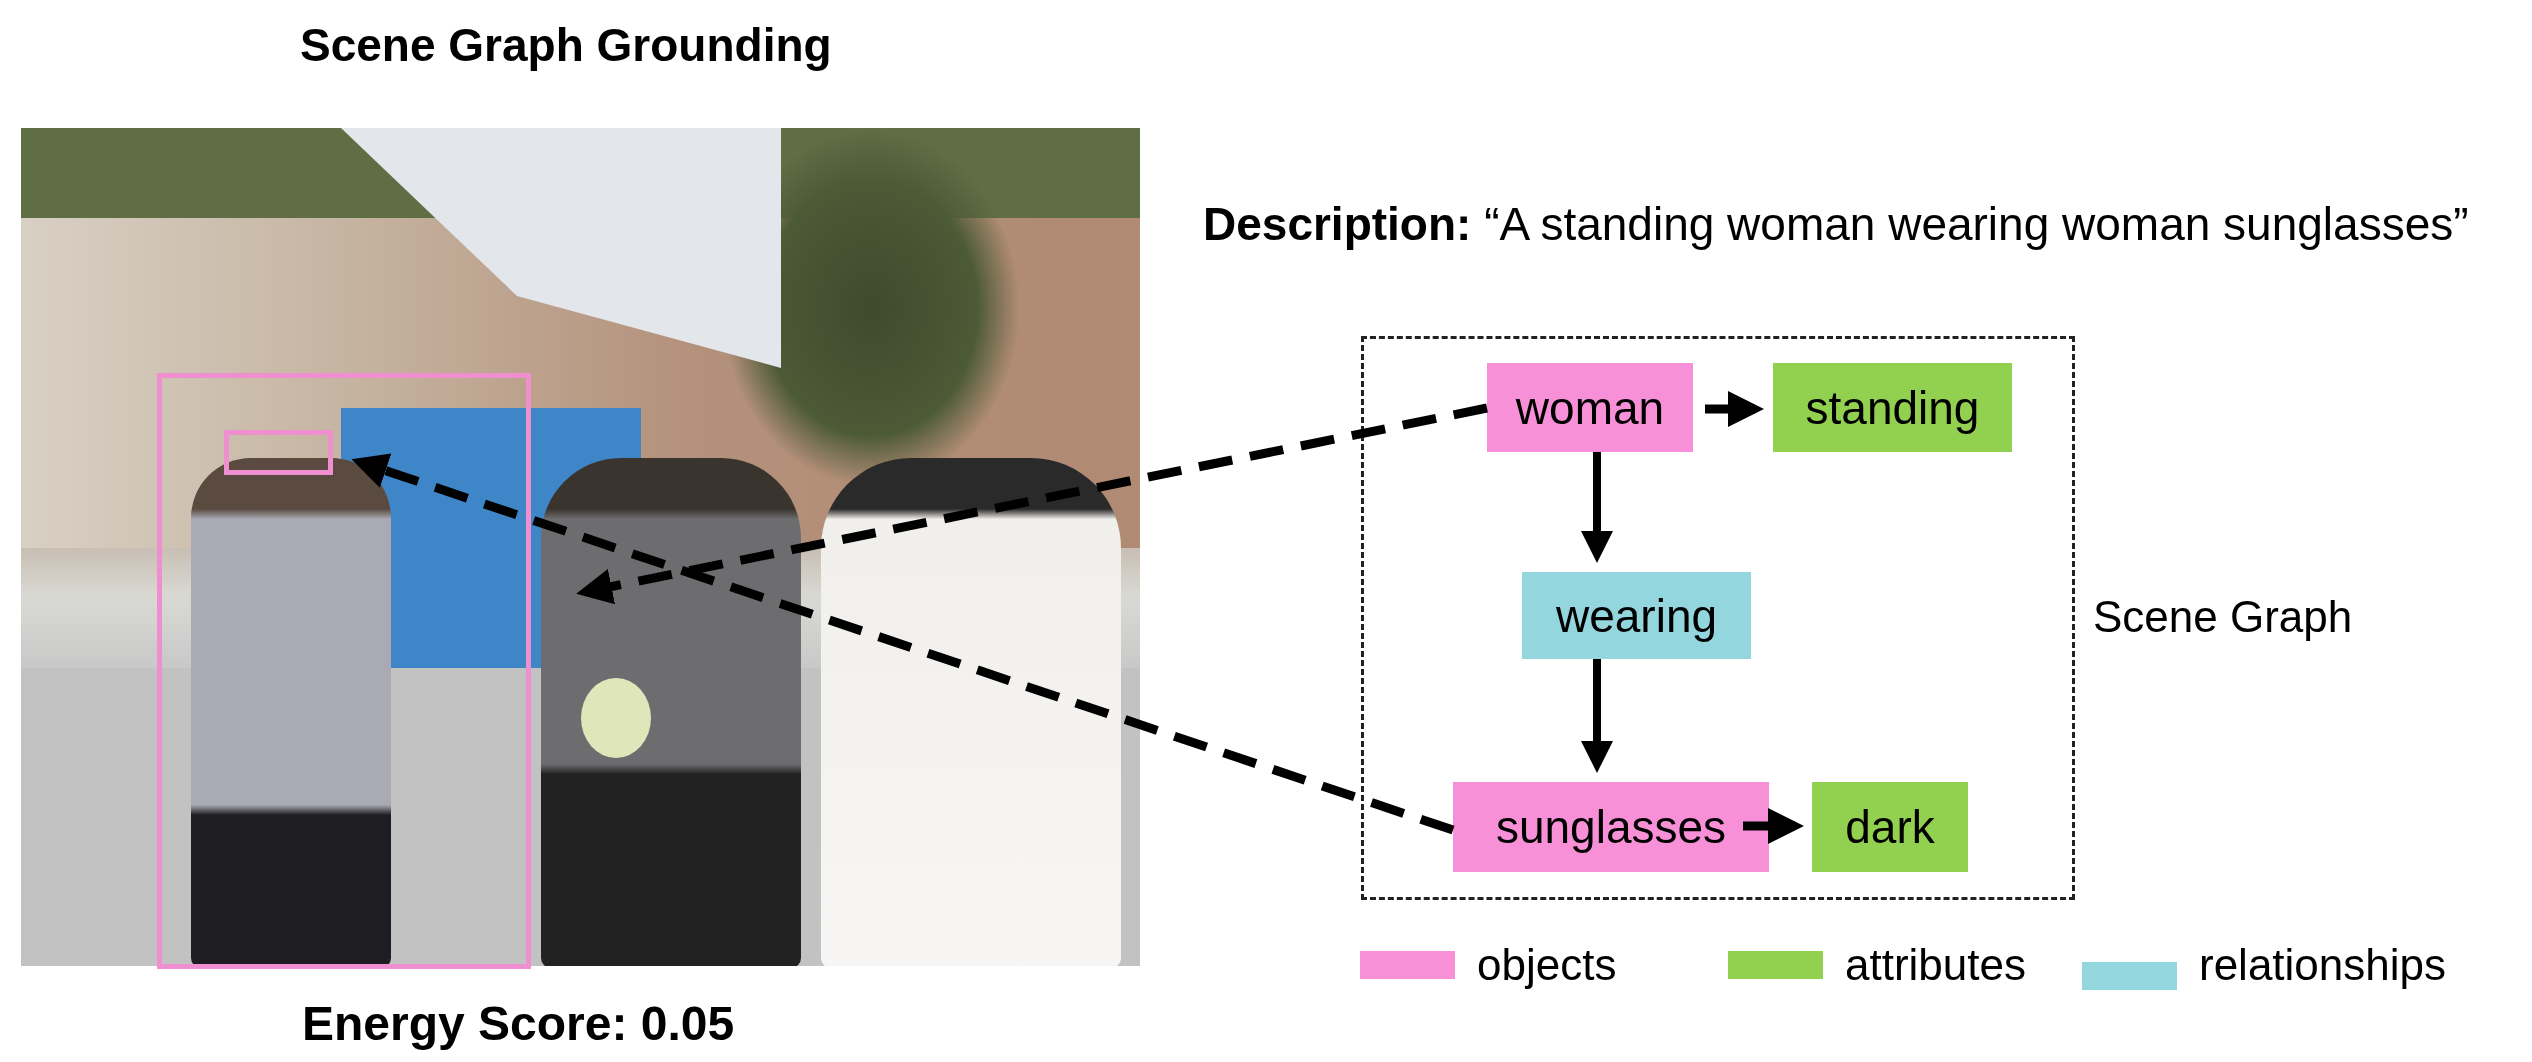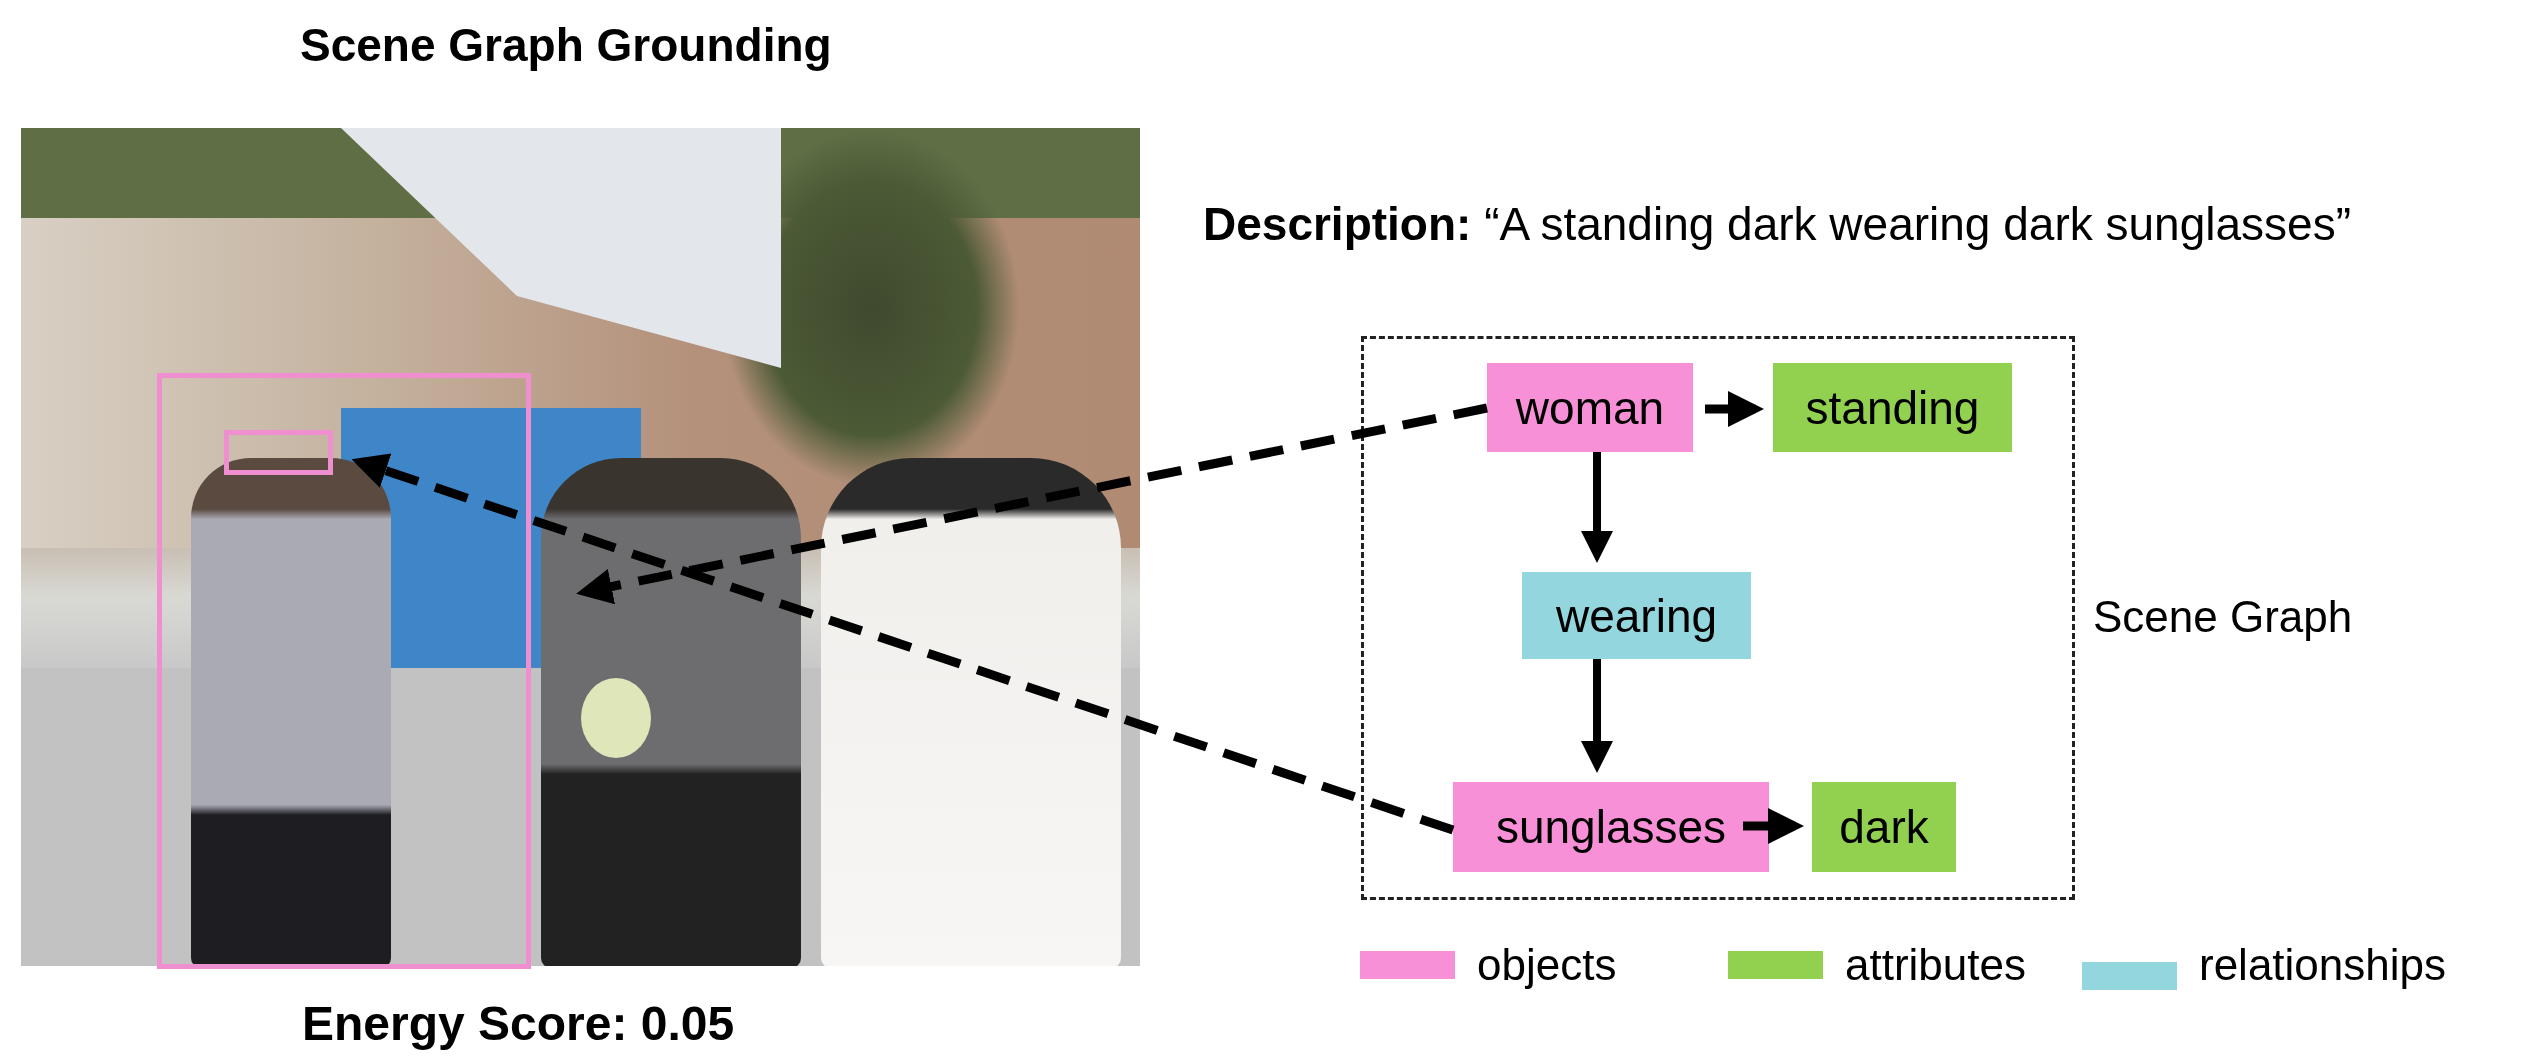--- a/index.html
+++ b/index.html
@@ -40,38 +40,38 @@
   <div class="abs" style="left:520px;top:330px;width:260px;height:510px;background:linear-gradient(180deg,#3a342e 0%,#3a342e 10%,#6d6d70 12%,#6d6d70 60%,#222 62%,#222 100%);border-radius:80px 80px 10px 10px;"></div>
   <div class="abs" style="left:800px;top:330px;width:300px;height:510px;background:linear-gradient(180deg,#2a2a2a 0%,#2a2a2a 10%,#f1efec 12%,#f7f6f4 100%);border-radius:90px 90px 10px 10px;"></div>
   <div class="abs" style="left:560px;top:550px;width:70px;height:80px;background:#dfe6b9;border-radius:50%;"></div>
 </div>
 
 <div class="abs bbox" style="left:157px;top:373px;width:374px;height:596px;"></div>
 <div class="abs bbox" style="left:224px;top:430px;width:109px;height:45px;"></div>
 
 <div class="abs desc">
   <b>Description:</b>
-  <span>“A standing dark wearing dark sunglasses”</span>
+  <span>“A standing woman wearing woman sunglasses”</span>
 </div>
 
 <div class="abs sgbox"></div>
 
 <div class="abs node obj" style="left:1487px;top:363px;width:206px;height:89px;">
   <span>woman</span>
 </div>
 <div class="abs node attr" style="left:1773px;top:363px;width:239px;height:89px;">
   <span>standing</span>
 </div>
 <div class="abs node rel" style="left:1483px;top:572px;width:229px;height:87px;">
   <span>wearing</span>
 </div>
 <div class="abs node obj" style="left:1453px;top:782px;width:316px;height:90px;">
   <span>sunglasses</span>
 </div>
-<div class="abs node attr" style="left:1812px;top:782px;width:144px;height:90px;">
+<div class="abs node attr" style="left:1812px;top:782px;width:156px;height:90px;">
   <span>dark</span>
 </div>
 
 <svg class="overlay" width="2532" height="1062">
   <defs>
     <marker id="ah" markerWidth="4" markerHeight="4" refX="3" refY="2" orient="auto" markerUnits="strokeWidth">
       <path d="M0,0 L4,2 L0,4 z" fill="#000"></path>
     </marker>
     <marker id="ah2" markerWidth="4" markerHeight="4" refX="3" refY="2" orient="auto" markerUnits="strokeWidth">
       <path d="M0,0 L4,2 L0,4 z" fill="#000"></path>

